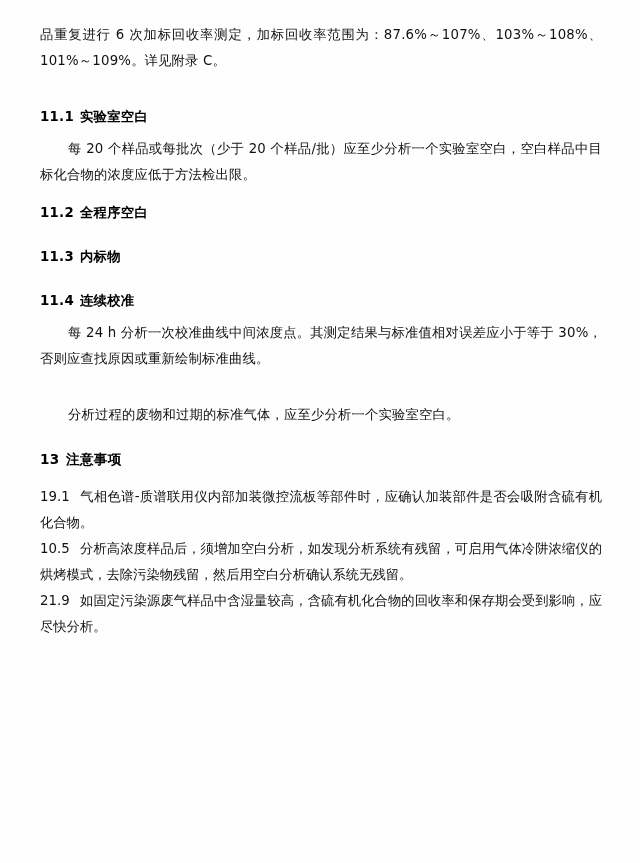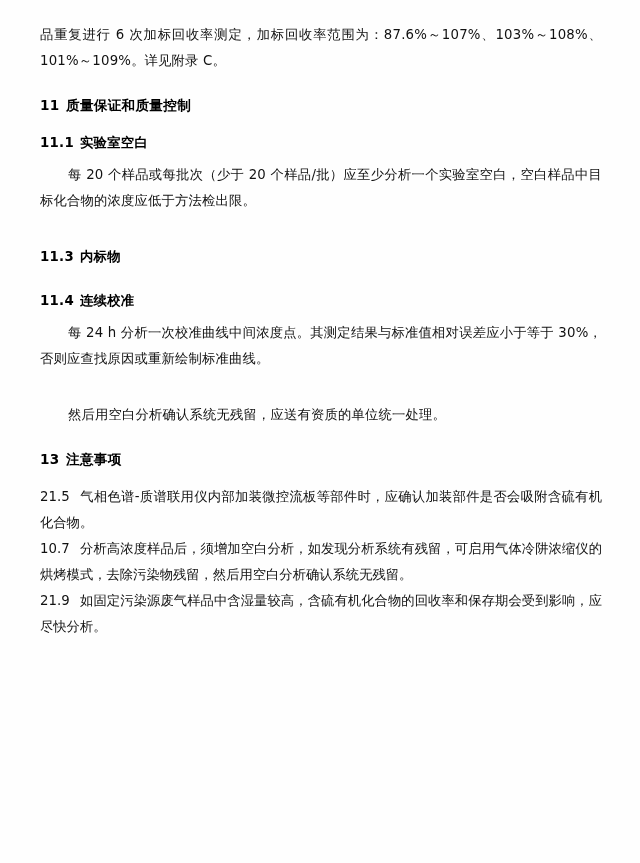--- a/index.html
+++ b/index.html
@@ -73,36 +73,36 @@
 </style>
 </head>
 <body>
 
 <div class="page">
 
   <p class="body-text">品重复进行 6 次加标回收率测定，加标回收率范围为：87.6%～107%、103%～108%、101%～109%。详见附录 C。</p>
 
   <div class="gap-lg"></div>
 
-  <p class="section-h">
-    <span class="num">11</span><span>质量保证和质量控制</span>
-  </p>
 
   <div class="gap-md"></div>
 
   <p class="sub-h">
     <span class="num">11.1</span><span>实验室空白</span>
   </p>
 
   <div class="gap-sm"></div>
 
   <p class="body-text indent">每 20 个样品或每批次（少于 20 个样品/批）应至少分析一个实验室空白，空白样品中目标化合物的浓度应低于方法检出限。</p>
 
   <div class="gap-md"></div>
 
+  <p class="sub-h">
+    <span class="num">11.2</span><span>全程序空白</span>
+  </p>
 
   <div class="gap-sm"></div>
 
 
   <div class="gap-md"></div>
 
   <p class="sub-h">
     <span class="num">11.3</span><span>内标物</span>
   </p>
 
@@ -117,36 +117,36 @@
 
   <div class="gap-sm"></div>
 
   <p class="body-text indent">每 24 h 分析一次校准曲线中间浓度点。其测定结果与标准值相对误差应小于等于 30%，否则应查找原因或重新绘制标准曲线。</p>
 
   <div class="gap-lg"></div>
 
 
   <div class="gap-md"></div>
 
-  <p class="body-text indent">然后用空白分析确认系统无残留，应送有资质的单位统一处理。</p>
+  <p class="body-text indent">分析过程的废物和过期的标准气体，应至少分析一个实验室空白。</p>
 
   <div class="gap-lg"></div>
 
   <p class="section-h">
     <span class="num">13</span><span>注意事项</span>
   </p>
 
   <div class="gap-md"></div>
 
   <p class="note-item">
-    <span class="num">21.5</span><span>气相色谱-质谱联用仪内部加装微控流板等部件时，应确认加装部件是否会吸附含硫有机化合物。</span>
+    <span class="num">19.1</span><span>气相色谱-质谱联用仪内部加装微控流板等部件时，应确认加装部件是否会吸附含硫有机化合物。</span>
   </p>
 
   <p class="note-item">
-    <span class="num">10.7</span><span>分析高浓度样品后，须增加空白分析，如发现分析系统有残留，可启用气体冷阱浓缩仪的烘烤模式，去除污染物残留，然后用空白分析确认系统无残留。</span>
+    <span class="num">10.5</span><span>分析高浓度样品后，须增加空白分析，如发现分析系统有残留，可启用气体冷阱浓缩仪的烘烤模式，去除污染物残留，然后用空白分析确认系统无残留。</span>
   </p>
 
 
   <p class="note-item">
     <span class="num">21.9</span><span>如固定污染源废气样品中含湿量较高，含硫有机化合物的回收率和保存期会受到影响，应尽快分析。</span>
   </p>
 
 </div>
 
 </body></html>

